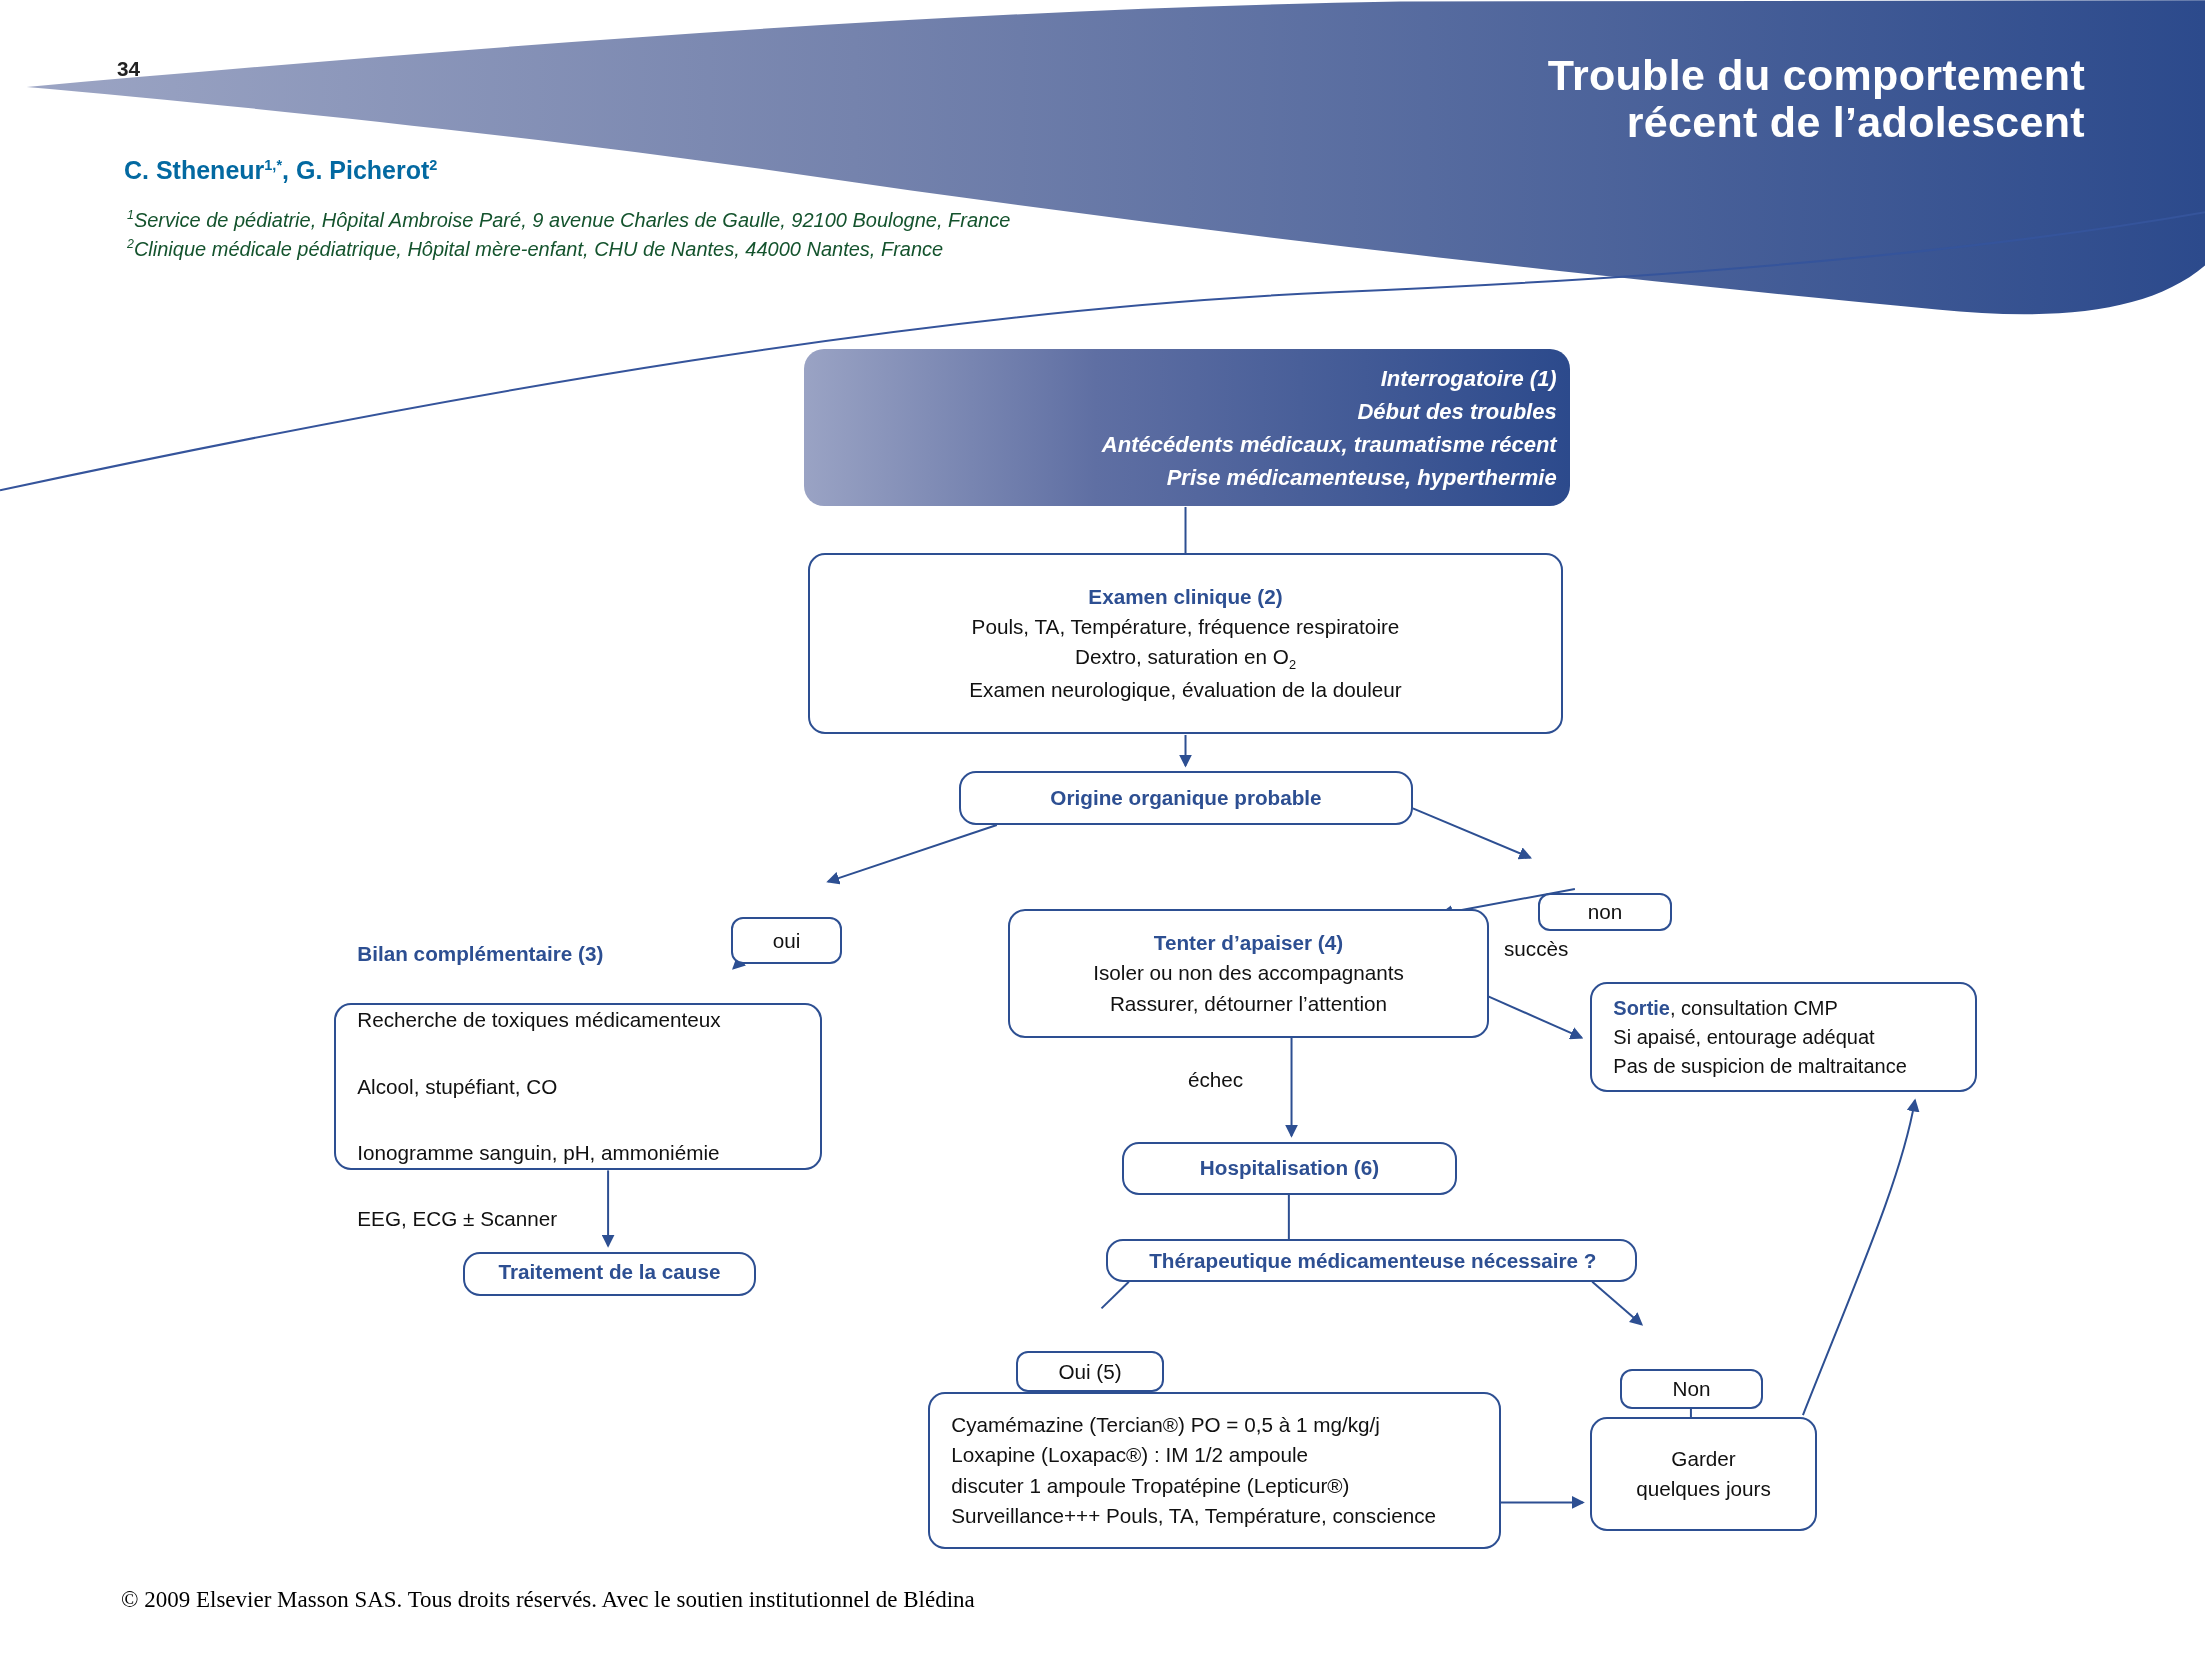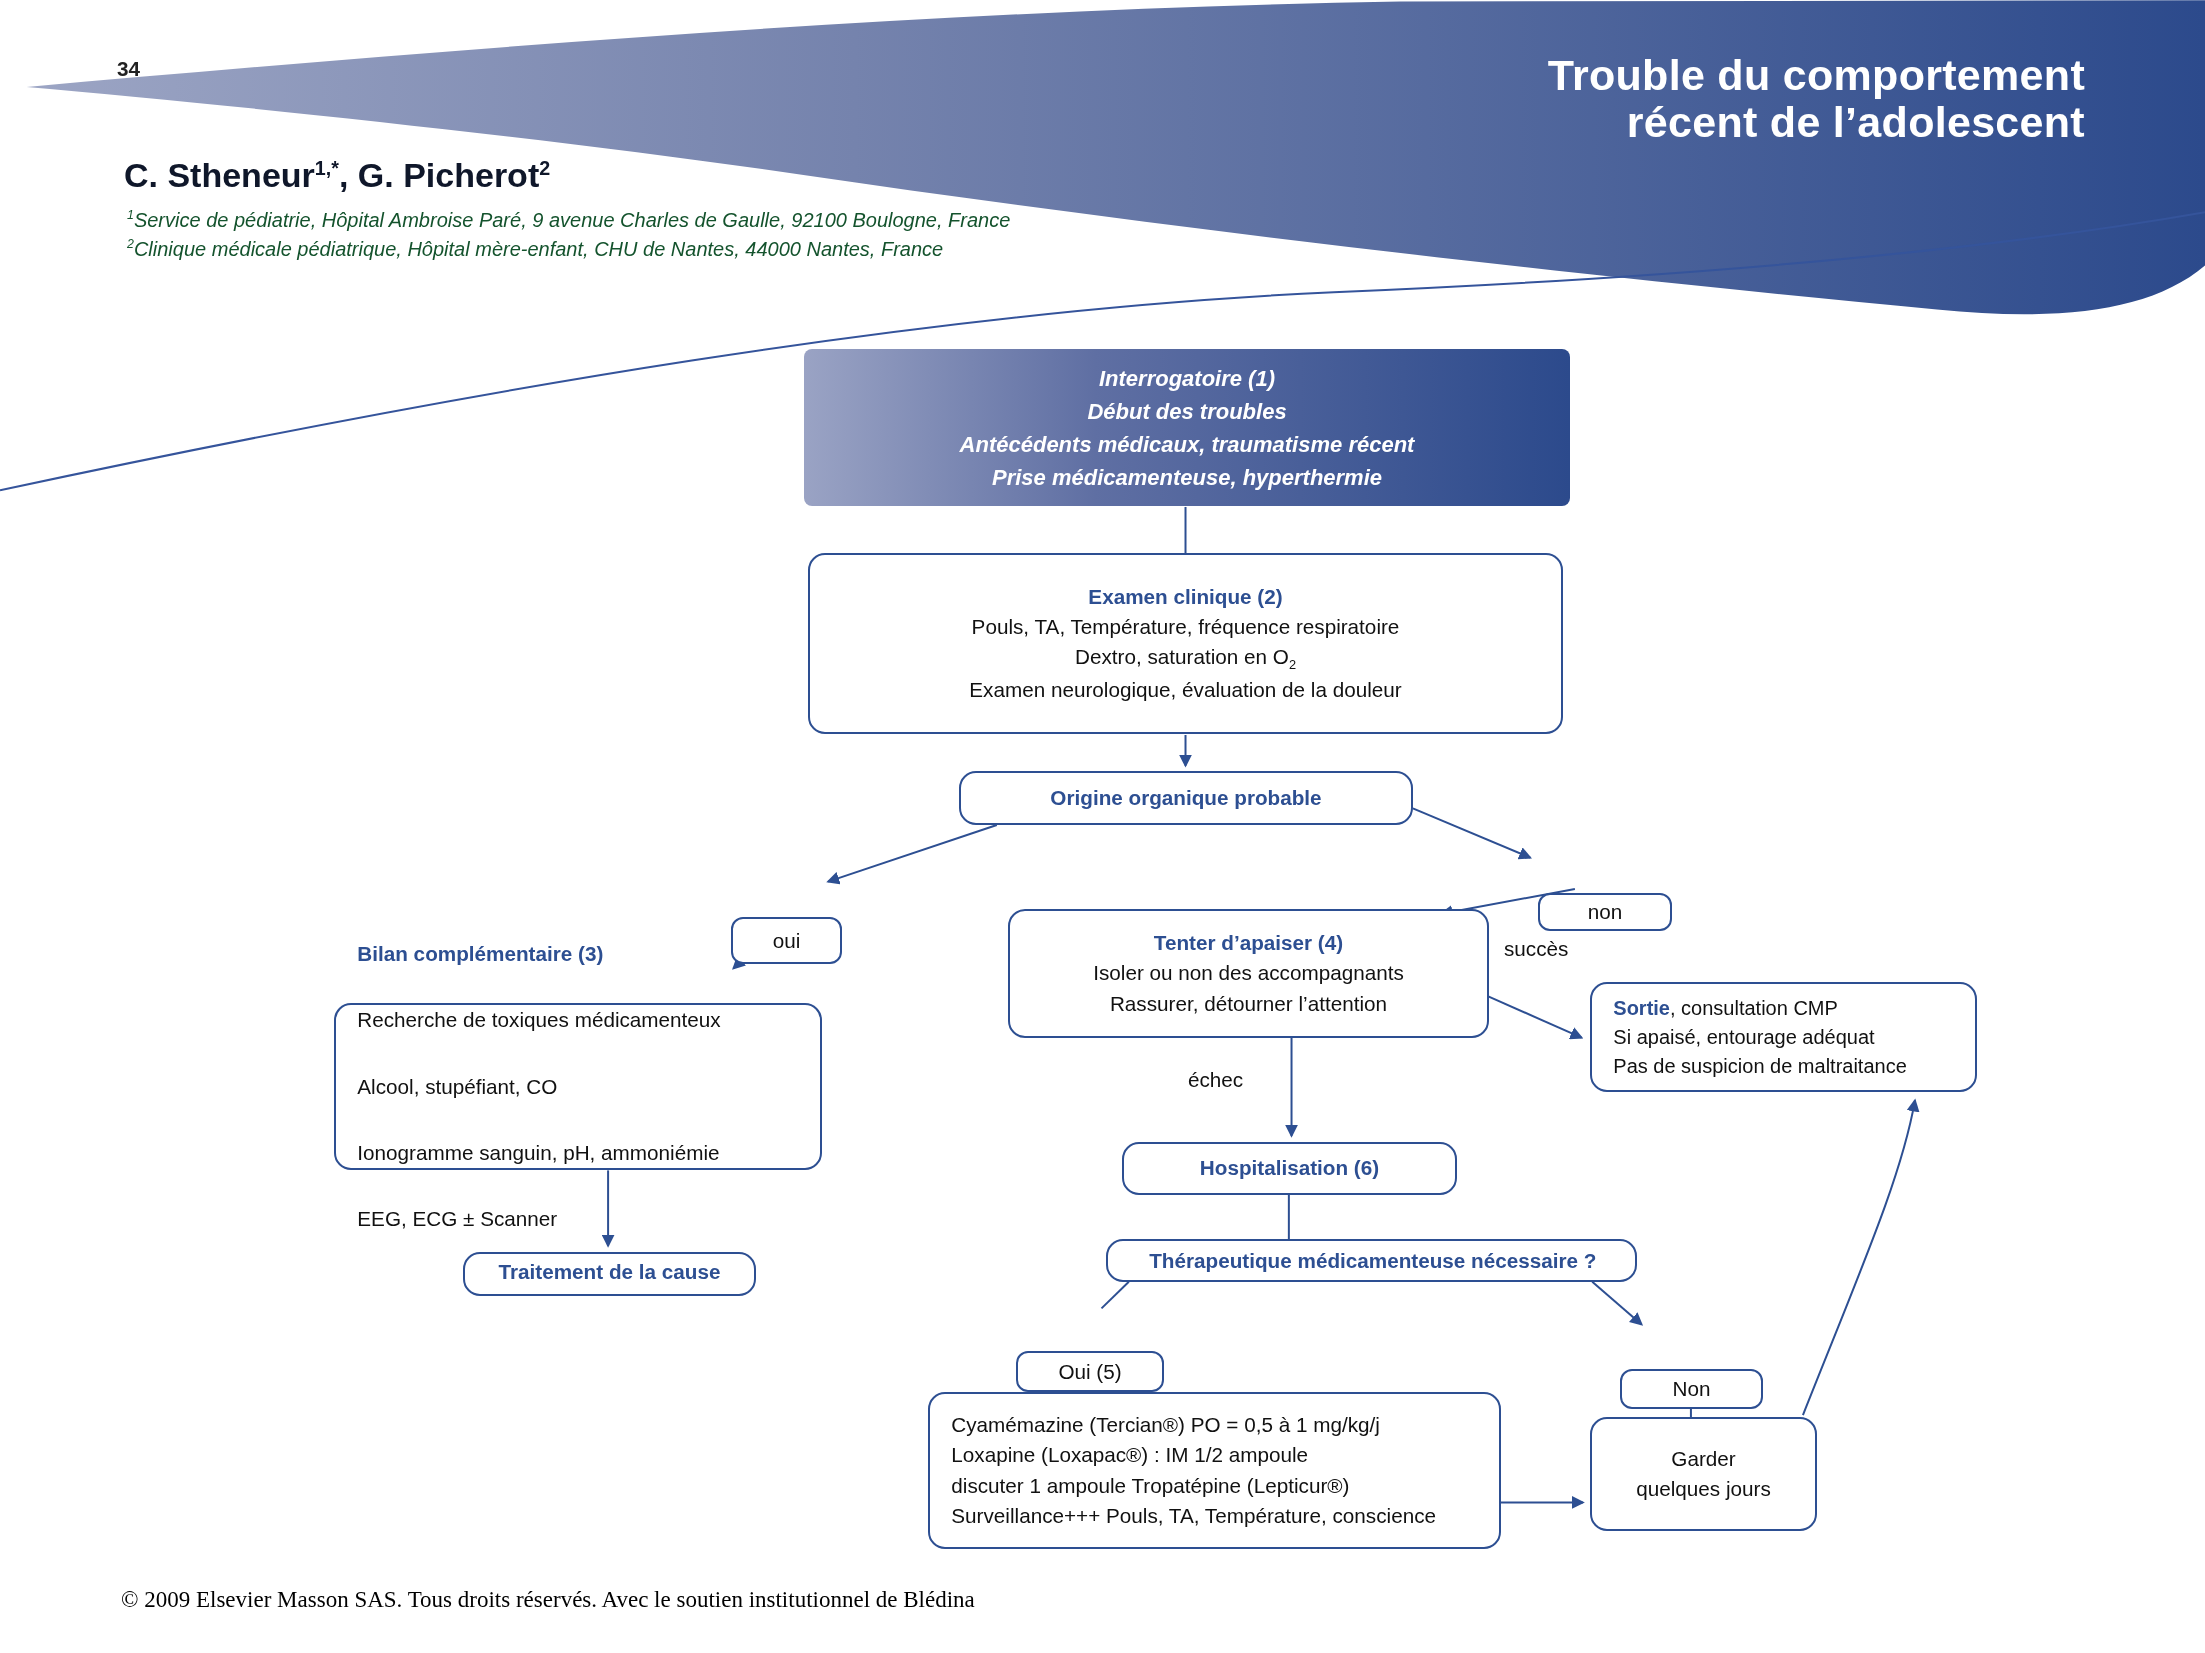--- a/index.html
+++ b/index.html
@@ -9,37 +9,37 @@
     font-family:"Liberation Sans", sans-serif; color:#111;
   }
   svg.layer { position:absolute; left:0; top:0; width:2205px; height:1654px; }
 
   
   .page-num { position:absolute; left:117px; top:57px; font-size:20.7px; font-weight:bold; color:#222; }
   .header-title {
     position:absolute; right:120px; top:52px; text-align:right;
     color:#ffffff; font-size:43px; font-weight:bold; line-height:1.1; letter-spacing:0.3px;
   }
-  .authors { position:absolute; left:124px; top:156px; font-size:34px; font-weight:bold; color:#0f172a;text-align:right; }
+  .authors { position:absolute; left:124px; top:156px; font-size:25px; font-weight:bold; color:#0369a1;text-align:right; }
   .authors sup { font-size:58%; }
   .affil { position:absolute; left:127px; font-size:20px; font-style:italic; color:#14532d; }
   .affil sup { font-size:62%; font-style:italic; }
 
   
   .box {
     position:absolute; background:#ffffff; border:2px solid #2d4f92; border-radius:17px;
     display:flex; flex-direction:column; justify-content:center; align-items:center;
     font-size:20.7px; line-height:1.45; color:#111; text-align:center; padding:6.7px 13.3px;
   }
   .box.leftalign { align-items:flex-start; text-align:left; padding-left:21.3px; padding-right:12px; }
   .box .bt { color:#2d4f92; font-weight:bold; }
   .box.grad {
-    border:none; border-radius:8px;
+    border:none; border-radius:20px;
     background:linear-gradient(90deg, #9aa3c4 0%, #5f6fa3 38%, #2c4a8c 100%);
-    color:#ffffff; font-weight:bold; font-style:italic; font-size:22px; line-height:1.5;
+    color:#ffffff; font-weight:bold; font-style:italic; font-size:22px; line-height:1.5;align-items:flex-end;
   }
   .pill { border-radius:12px;margin-top:39px; }
   .lbl { position:absolute; font-size:20.7px; color:#111; }
 
   .footer {
     position:absolute; left:121px; top:1587px;
     font-family:"Liberation Serif", serif; font-size:23px; color:#000;
   }
   sub { font-size:62%; }
 </style>

